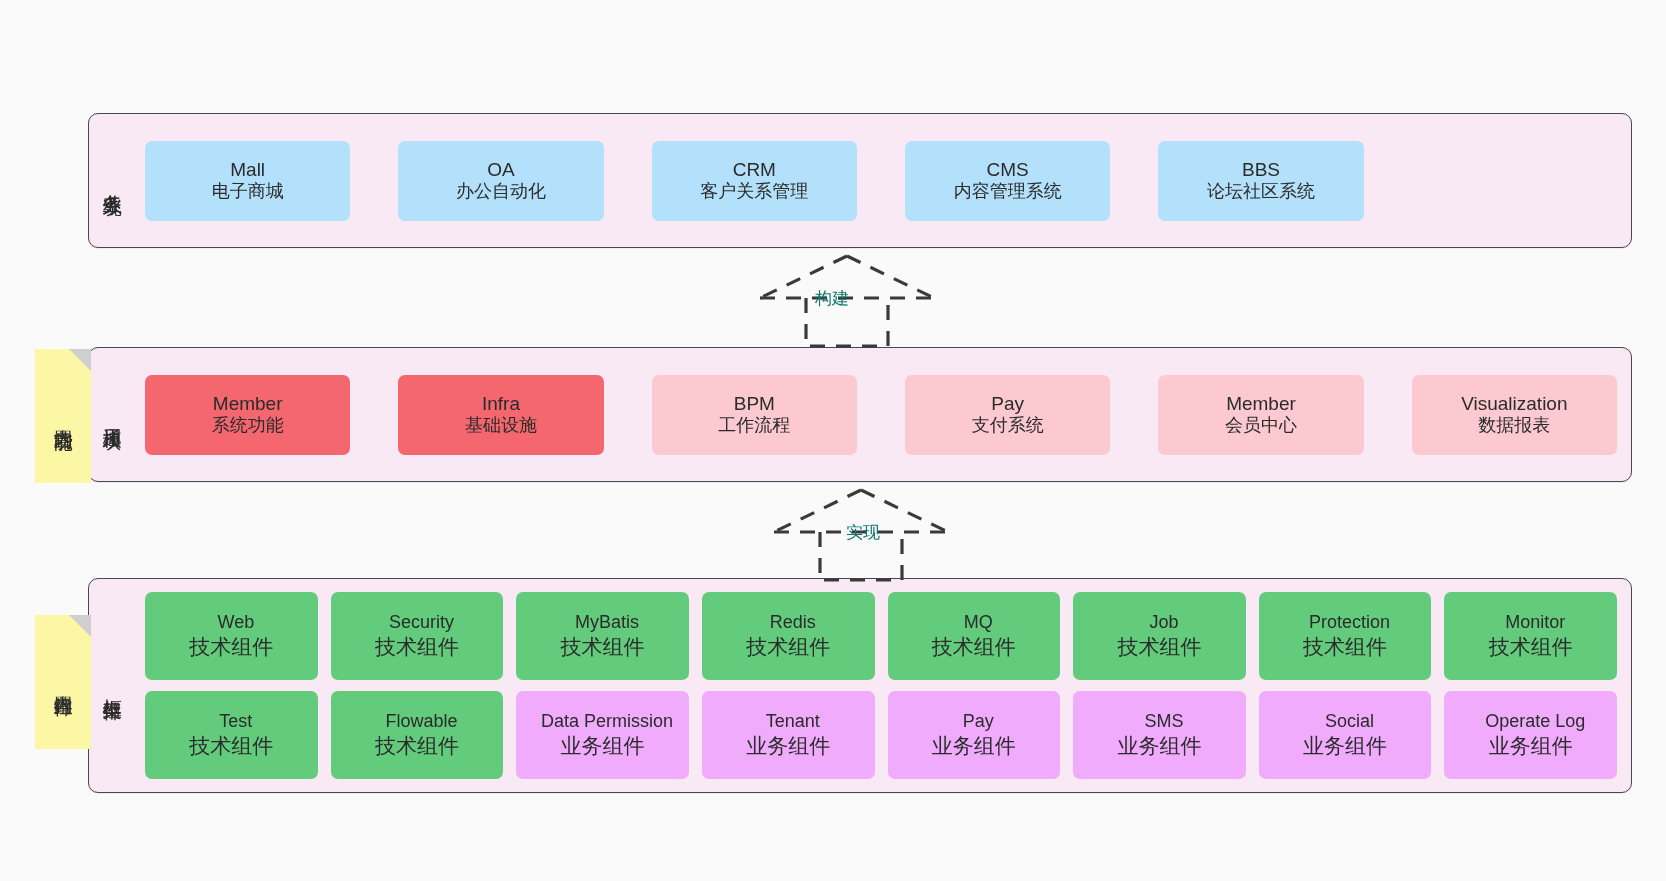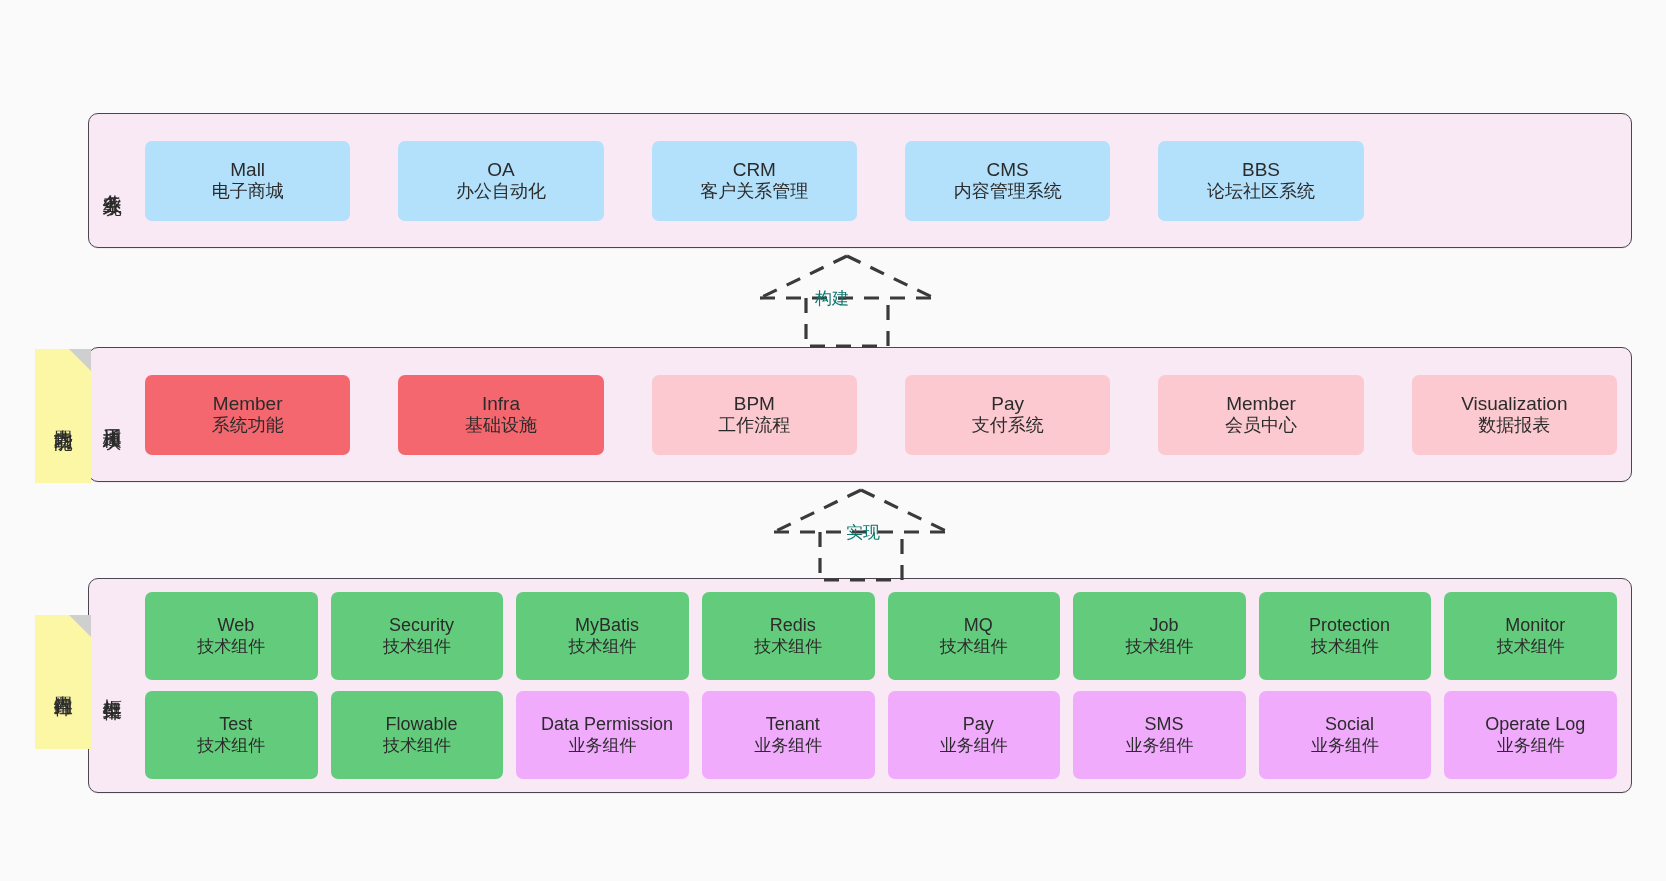--- a/index.html
+++ b/index.html
@@ -86,21 +86,21 @@
   #panel-framework .card { min-height: 78px; }
 
   .card .title {
     font-size: 19px;
     white-space: normal;
   }
   .card .sub {
     font-size: 18px;
   }
   #panel-framework .card .title { font-size: 18px; margin-left: 9px; }
-  #panel-framework .card .sub   { font-size: 17px; }
+  #panel-framework .card .sub   { font-size: 21px; }
 
   
   .c-blue       { background: #b3e0fb; }
   .c-red        { background: #f4676e; }
   .c-pink       { background: #fbc9cf; }
   .c-green      { background: #63cc7c; }
   .c-greenlight { background: #f0abfc; }
 
   
   .sticky {

